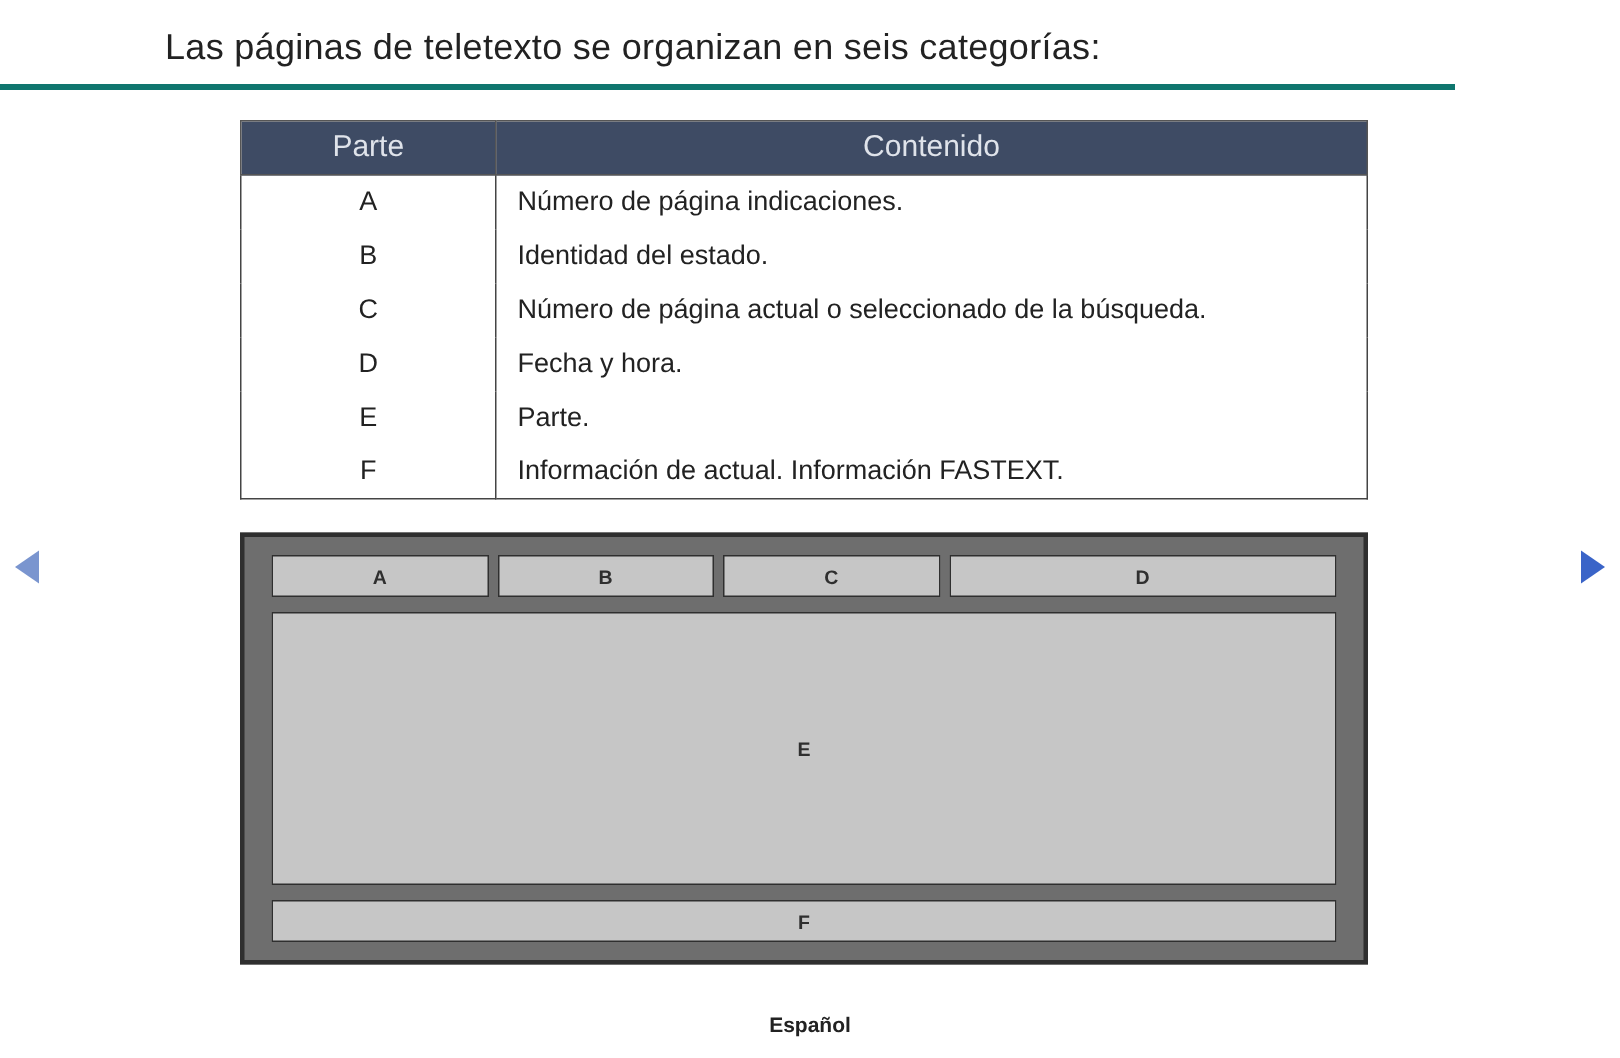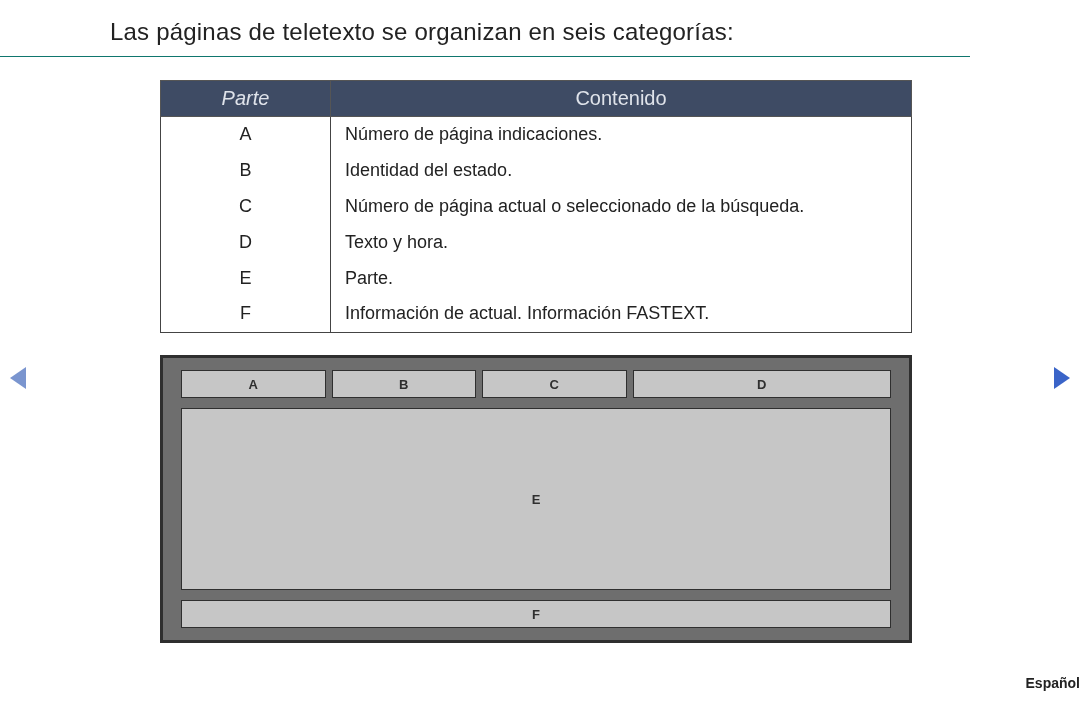--- a/index.html
+++ b/index.html
@@ -13,21 +13,21 @@
     width: 1080px;
     height: 705px;
     position: relative;
     color: #222;
   }
   .page-title {
     font-size: 24px;
     font-weight: 400;
     color: #222;
     padding: 18px 0 10px 110px;
-    border-bottom: 1px solid #0f766e;
+    border-bottom: 4px solid #0f766e;
     margin: 0 110px 0 0;
     letter-spacing: 0.2px;
   }
   .content-area {
     position: absolute;
     left: 0;
     right: 0;
     top: 62px;
   }
   .table-wrap {
@@ -42,21 +42,20 @@
     background: #3e4b64;
     color: #dfe3ea;
     font-weight: 400;
     font-size: 20px;
     padding: 6px 0;
     border: 1px solid #555;
     text-align: center;
   }
   table.desc-table th.col-part {
     width: 170px;
-    font-style: italic;
   }
   table.desc-table td {
     font-size: 18px;
     color: #222;
     padding: 4px 14px;
     border-left: 1px solid #444;
     border-right: 1px solid #444;
     border-bottom: none;
     border-top: none;
     vertical-align: middle;
@@ -123,21 +122,21 @@
   }
   .row-f {
     height: 28px;
   }
 
   .footer-lang {
     position: absolute;
     bottom: 14px;
     left: 0;
     right: 0;
-    text-align: right;
+    text-align: center;
     font-size: 14px;
     font-weight: bold;
     color: #222;
   }
 </style>
 </head>
 <body>
 
 <h1 class="page-title">Las páginas de teletexto se organizan en seis categorías:</h1>
 
@@ -159,21 +158,21 @@
         <tr>
           <td class="part-cell">B</td>
           <td>Identidad del estado.</td>
         </tr>
         <tr>
           <td class="part-cell">C</td>
           <td>Número de página actual o seleccionado de la búsqueda.</td>
         </tr>
         <tr>
           <td class="part-cell">D</td>
-          <td>Texto y hora.</td>
+          <td>Fecha y hora.</td>
         </tr>
         <tr>
           <td class="part-cell">E</td>
           <td>Parte.</td>
         </tr>
         <tr>
           <td class="part-cell">F</td>
           <td>Información de actual. Información FASTEXT.</td>
         </tr>
       </tbody>

